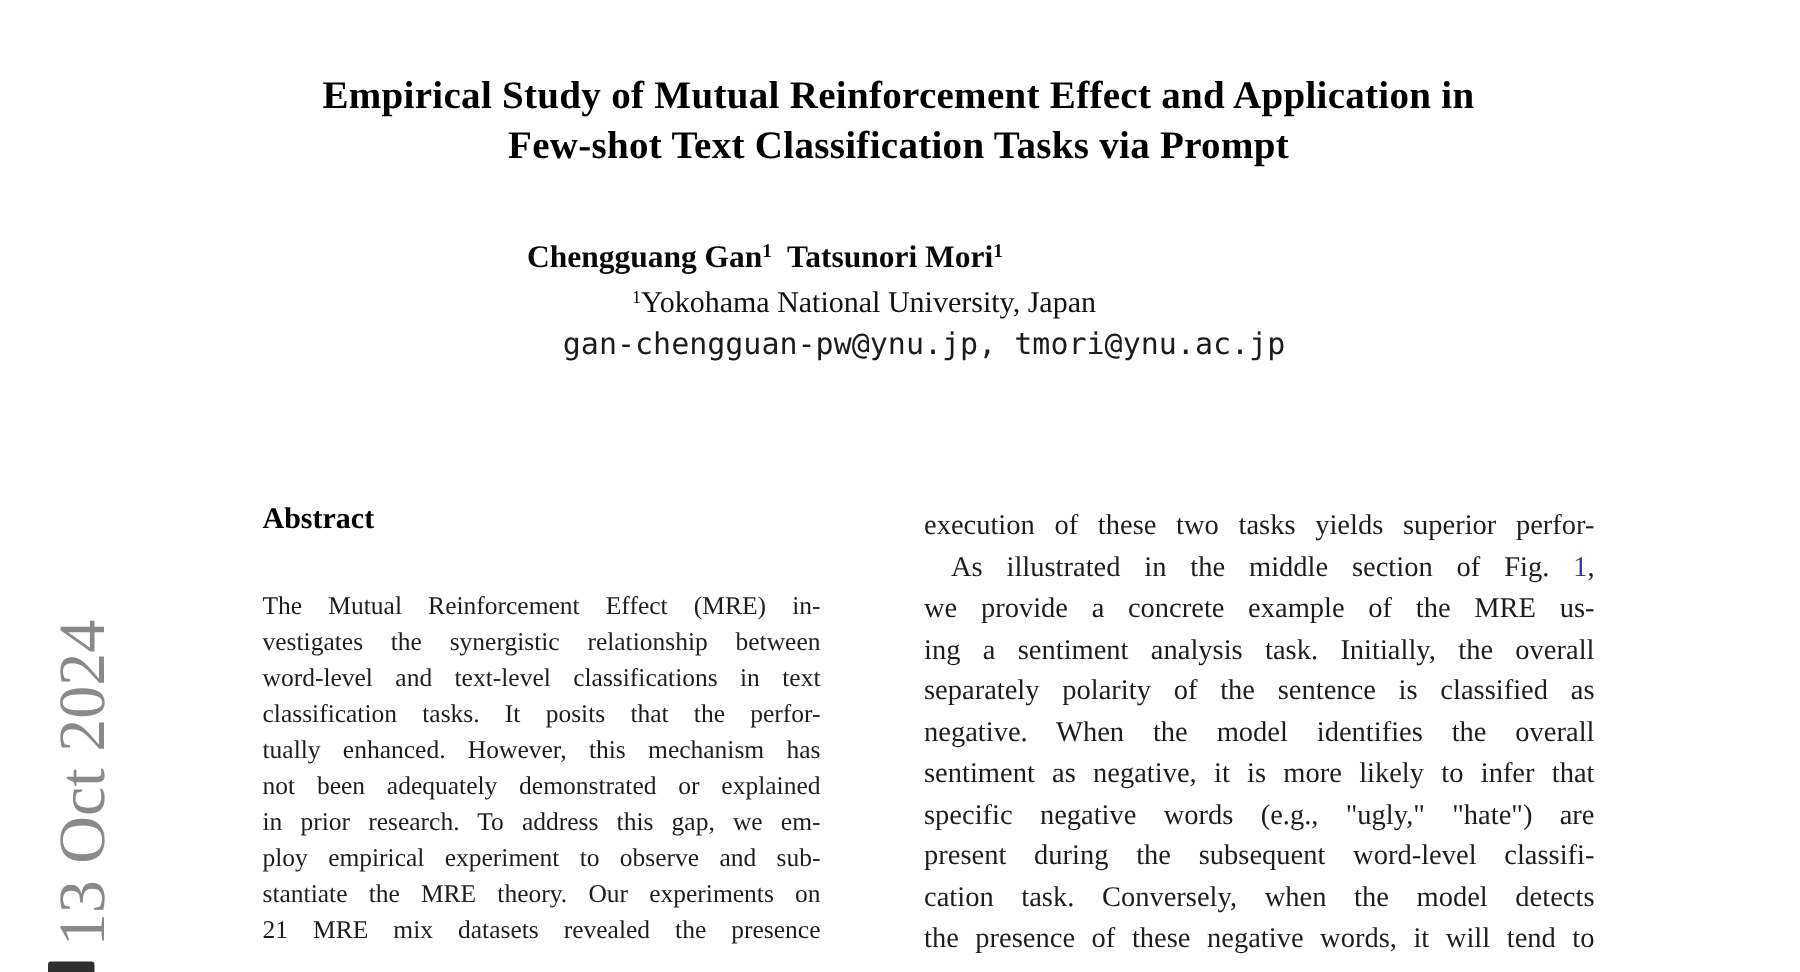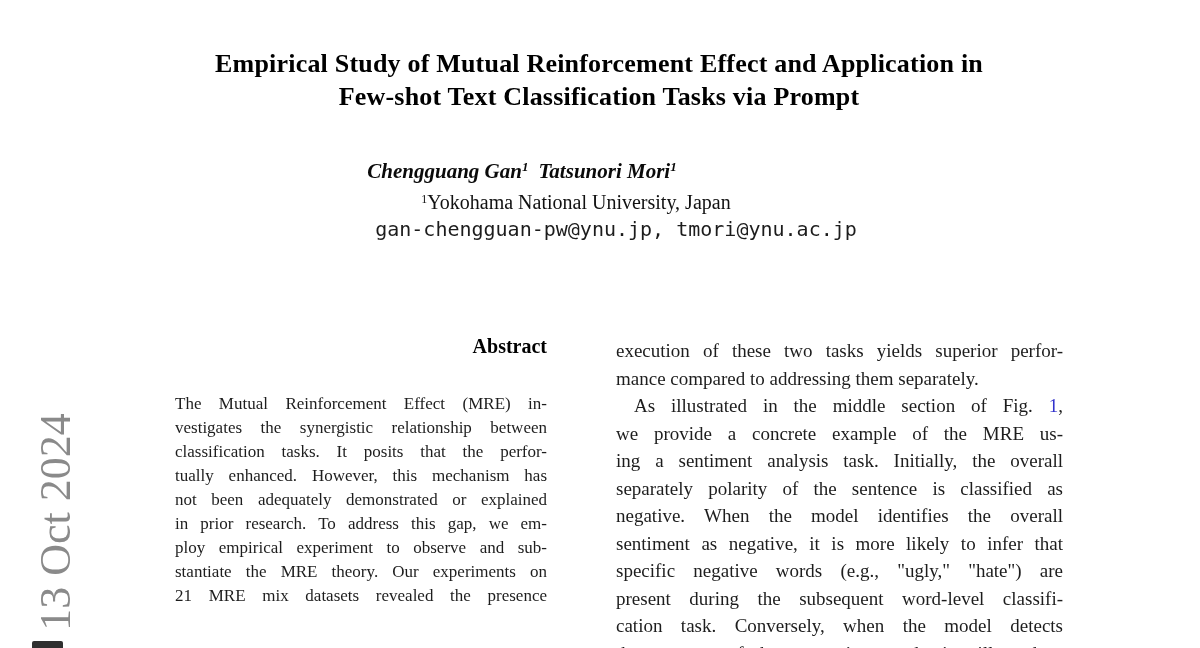--- a/index.html
+++ b/index.html
@@ -14,43 +14,43 @@
 
   
   .title {
     position: absolute; top: 47px; left: 0; width: 1198px;
     text-align: center; font-weight: bold; font-size: 26px;
     line-height: 33px; color: #000000; letter-spacing: 0.2px;
   }
 
   
   .authors {
-    position: absolute; top: 159px; left: 16px; width: 1012px;
-    text-align: center; font-weight: bold; font-size: 21px; color: #0a0a0a; font-style: italic;
+    position: absolute; top: 159px; left: 4px; width: 1012px;
+    text-align: center; font-weight: bold; font-size: 21px; color: #0a0a0a;
   }
   .authors .sup { font-size: 13px; vertical-align: 7px; font-weight: bold; }
   .author-gap { display: inline-block; width: 10px; }
 
   .affiliation {
     position: absolute; top: 191px; left: 0; width: 1152px;
     text-align: center; font-size: 20px; color: #111111;
   }
   .affiliation .sup { font-size: 12px; vertical-align: 6px; }
 
   .emails {
     position: absolute; top: 217px; left: 16px; width: 1200px;
     text-align: center;
     font-family: "DejaVu Sans Mono", monospace;
     font-size: 20px; color: #1c1c1c;
   }
 
   
   .col-left { position: absolute; left: 175px; top: 334px; width: 372px; }
   .abs-heading {
-    text-align: right; font-weight: bold; font-size: 20px;
+    text-align: left; font-weight: bold; font-size: 20px;
     line-height: 24px; color: #000000;
   }
   .abs-par { margin-top: 34px; font-size: 17px; line-height: 24px; color: #1d1d1d; }
 
   
   .col-right {
     position: absolute; left: 616px; top: 337px; width: 447px;
     font-size: 19px; line-height: 27.5px; color: #1d1d1d;
   }
 
@@ -89,33 +89,33 @@
 
 <div class="affiliation"><sup class="sup">1</sup><span>Yokohama National University, Japan</span></div>
 
 <div class="emails">gan-chengguan-pw@ynu.jp, tmori@ynu.ac.jp</div>
 
 <div class="col-left">
   <div class="abs-heading">Abstract</div>
   <div class="abs-par">
     <div class="jline">The Mutual Reinforcement Effect (MRE) in-</div>
     <div class="jline">vestigates the synergistic relationship between</div>
+    <div class="jline">word-level and text-level classifications in text</div>
     <div class="jline">classification tasks.  It posits that the perfor-</div>
     <div class="jline">tually enhanced. However, this mechanism has</div>
     <div class="jline">not been adequately demonstrated or explained</div>
     <div class="jline">in prior research. To address this gap, we em-</div>
     <div class="jline">ploy empirical experiment to observe and sub-</div>
     <div class="jline">stantiate the MRE theory. Our experiments on</div>
     <div class="jline">21 MRE mix datasets revealed the presence</div>
   </div>
 </div>
 
 <div class="col-right">
   <div class="jline">execution of these two tasks yields superior perfor-</div>
-  <div class="jline end">mance compared to addressing them separately.</div>
   <div class="jline indent"><span>As illustrated in the middle section of Fig.</span> <span class="fig-link">1</span><span>,</span></div>
   <div class="jline">we provide a concrete example of the MRE us-</div>
   <div class="jline">ing a sentiment analysis task. Initially, the overall</div>
   <div class="jline">separately polarity of the sentence is classified as</div>
   <div class="jline">negative.  When the model identifies the overall</div>
   <div class="jline">sentiment as negative, it is more likely to infer that</div>
   <div class="jline">specific negative words (e.g., "ugly," "hate") are</div>
   <div class="jline">present during the subsequent word-level classifi-</div>
   <div class="jline">cation task.  Conversely, when the model detects</div>
   <div class="jline">the presence of these negative words, it will tend to</div>

